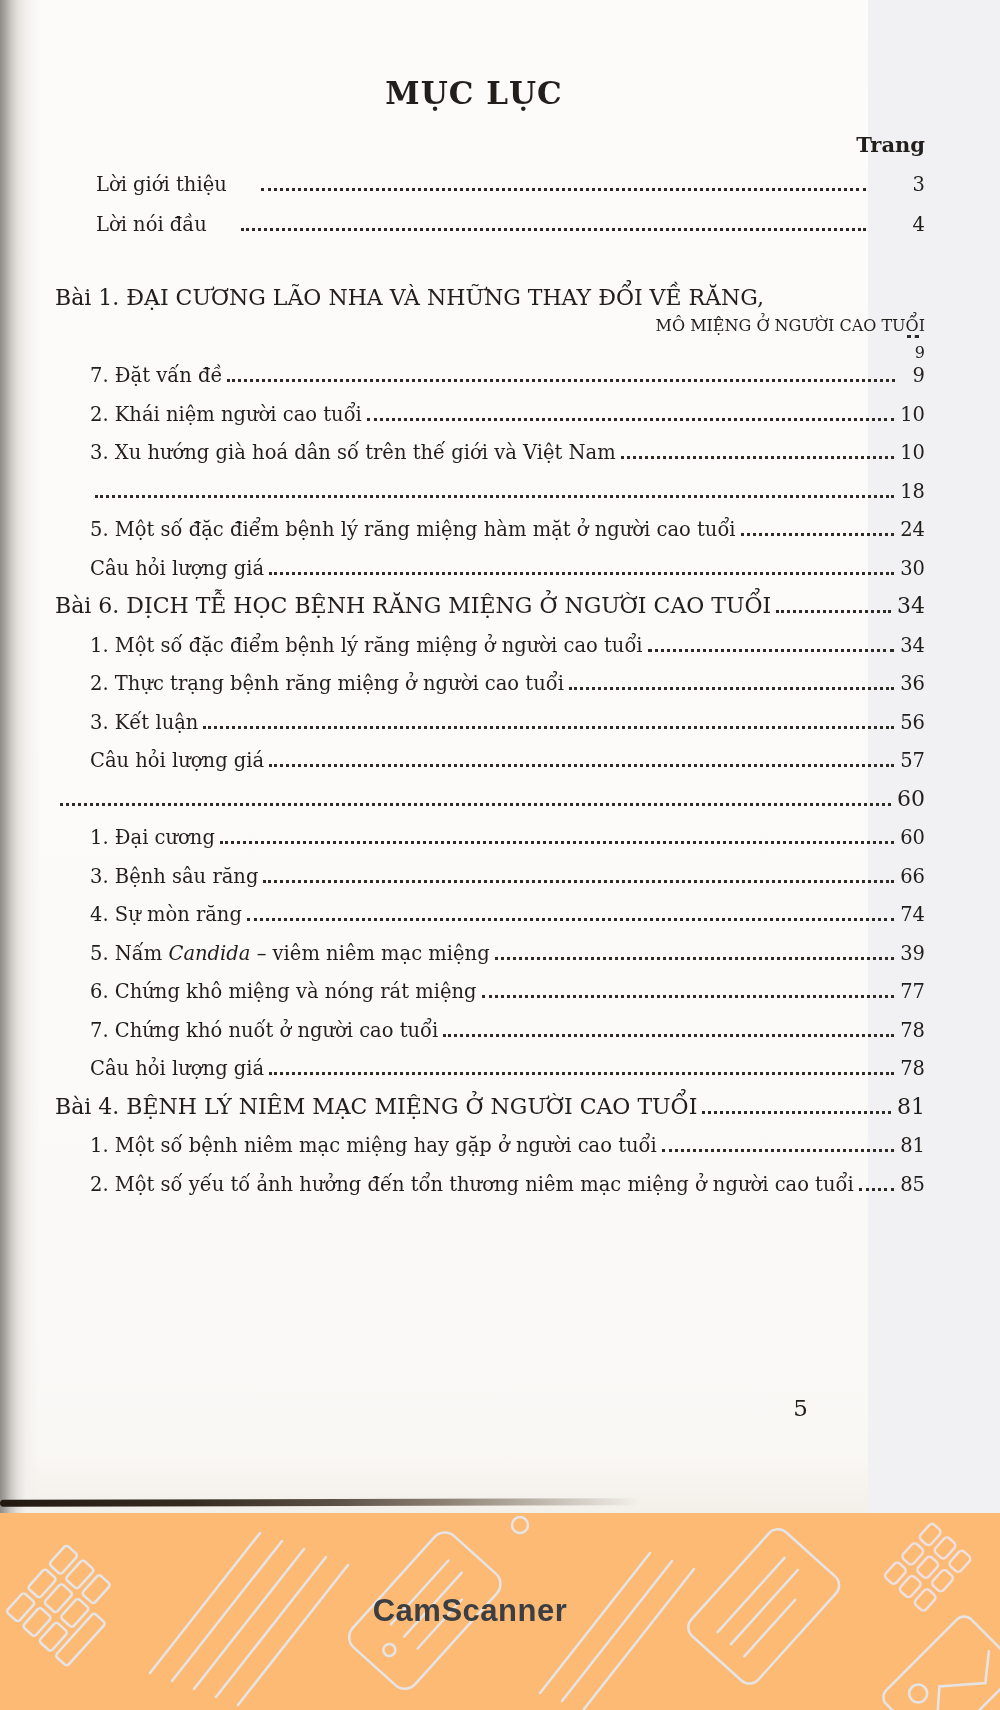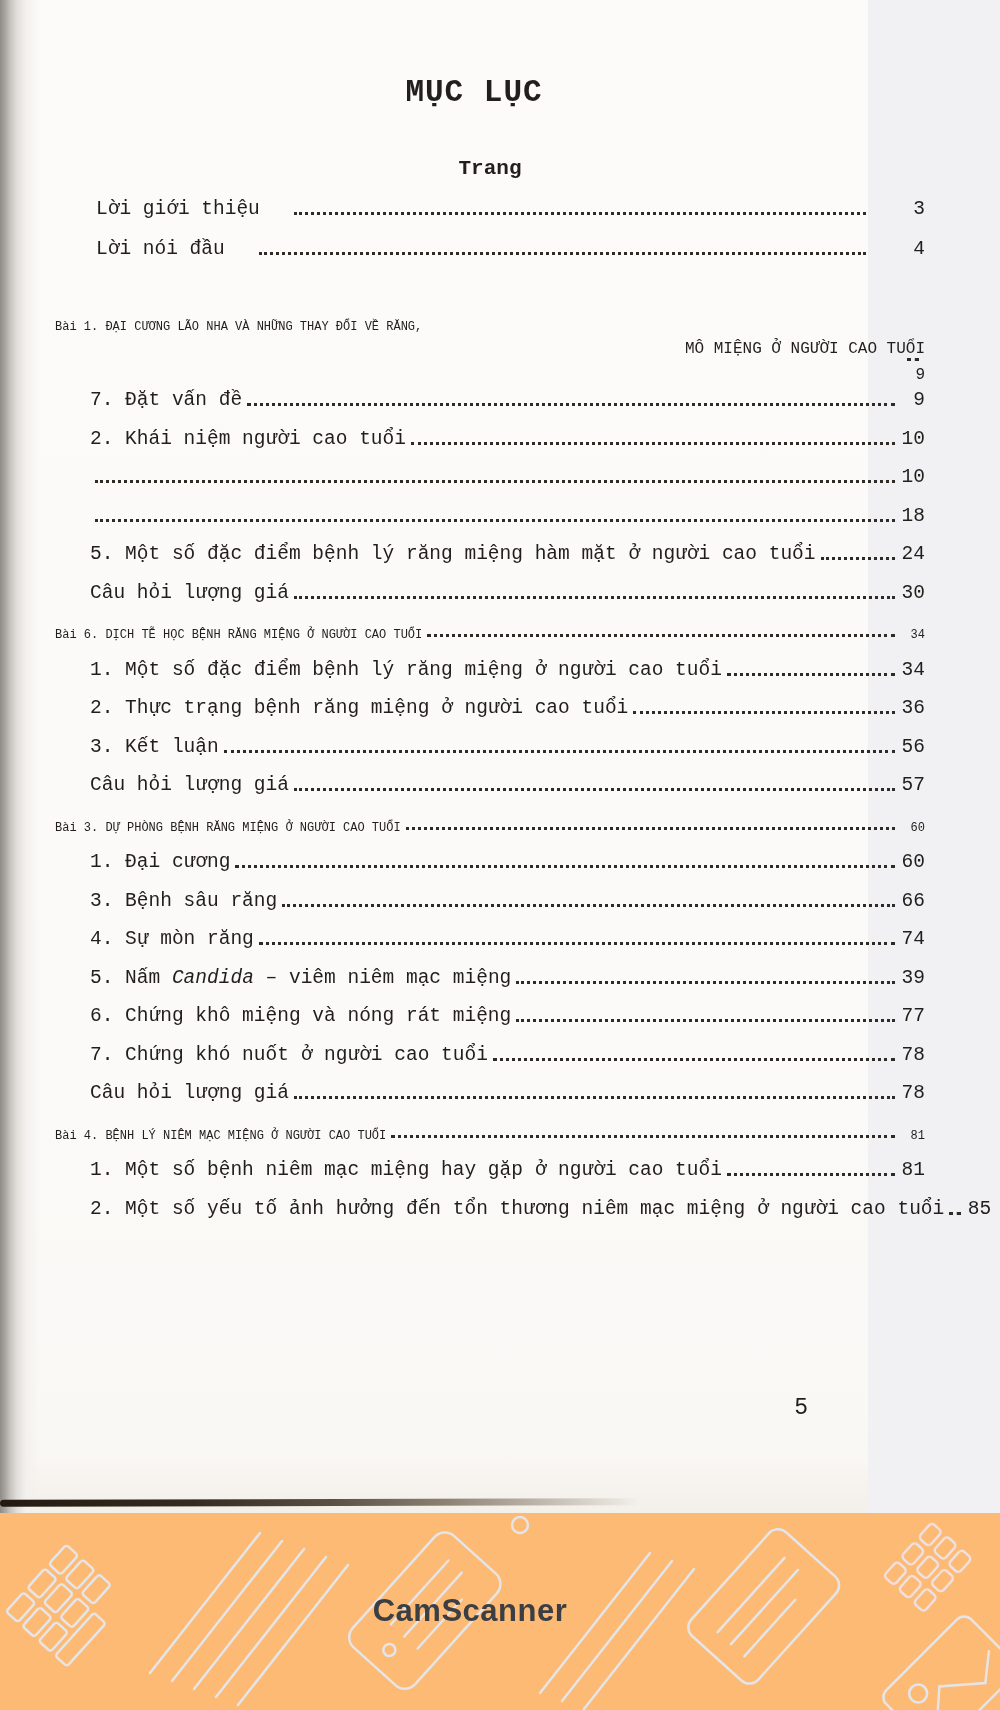--- a/index.html
+++ b/index.html
@@ -6,21 +6,20 @@
   body{
     width:1000px;height:1710px;position:relative;overflow:hidden;
     background:#f1f1f3;
     font-family:"DejaVu Serif","Liberation Serif",serif;
     color:#211e1b;
   }
   
   .page{
     position:absolute;left:0;top:0;width:868px;height:1513px;
     background:linear-gradient(180deg,#fcfbf9 0%,#fbfaf8 70%,#faf8f5 96%,#f3efe9 100%);
-    font-family:Liberation Mono, monospace;
   }
   
   .left-edge{
     position:absolute;left:0;top:0;width:40px;height:1513px;
     background:linear-gradient(to right,
       #8f8b87 0px,#a8a4a0 5px,#c6c2be 10px,#e2dfdb 17px,
       #f3f1ee 26px,rgba(252,251,249,0) 40px);
   }
   
   .bottom-edge{
@@ -31,33 +30,33 @@
     transform:rotate(-0.12deg);
   }
   
   .content{position:absolute;left:55px;top:0;width:870px;}
   .title{
     position:relative;left:-16px;
     margin:74px 0 0 0;text-align:center;
     font-size:31px;font-weight:bold;letter-spacing:1px;line-height:38px;
   }
   .trang{
-    margin-top:44px;text-align:center;
+    margin-top:20px;text-align:right;
     font-size:21px;font-weight:bold;line-height:26px;
   }
   .rows{margin-top:4px;}
   .toc-row{
     display:flex;align-items:flex-end;height:38.5px;
     padding-bottom:6px;box-sizing:border-box;
     font-size:19.5px;
   }
   .row-front{height:40px;padding-left:41px;gap:29px;}
   .row-item{padding-left:35px;}
   .row-cont{padding-left:68px;font-size:16px;flex-direction:column;}
-  .row-section{font-size:12px;}
+  .row-section{font-size:22px;}
   .gap-top{margin-top:40px;}
   .nodots{height:34px;}
   .row-label{white-space:pre;flex:0 0 auto;}
   .t-it{font-style:italic;}
   .leader{
     flex:1 1 auto;min-width:12px;height:0;
     border-bottom:3px dotted #2e2a25;
     margin:0 6px 5px 5px;
   }
   .t-page{flex:0 0 auto;min-width:24px;text-align:right;}
@@ -111,20 +110,21 @@
     <span class="row-label"><span class="t-pre">7. Đặt vấn đề</span><span class="t-it"></span><span class="t-post"></span></span>
     <span class="leader"></span>
     <span class="t-page">9</span>
   </div>
         <div class="toc-row row-item">
     <span class="row-label"><span class="t-pre">2. Khái niệm người cao tuổi</span><span class="t-it"></span><span class="t-post"></span></span>
     <span class="leader"></span>
     <span class="t-page">10</span>
   </div>
         <div class="toc-row row-item">
+    <span class="row-label"><span class="t-pre">3. Xu hướng già hoá dân số trên thế giới và Việt Nam</span><span class="t-it"></span><span class="t-post"></span></span>
     <span class="leader"></span>
     <span class="t-page">10</span>
   </div>
         <div class="toc-row row-item">
     <span class="leader"></span>
     <span class="t-page">18</span>
   </div>
         <div class="toc-row row-item">
     <span class="row-label"><span class="t-pre">5. Một số đặc điểm bệnh lý răng miệng hàm mặt ở người cao tuổi</span><span class="t-it"></span><span class="t-post"></span></span>
     <span class="leader"></span>
@@ -154,21 +154,20 @@
     <span class="row-label"><span class="t-pre">3. Kết luận</span><span class="t-it"></span><span class="t-post"></span></span>
     <span class="leader"></span>
     <span class="t-page">56</span>
   </div>
         <div class="toc-row row-item">
     <span class="row-label"><span class="t-pre">Câu hỏi lượng giá</span><span class="t-it"></span><span class="t-post"></span></span>
     <span class="leader"></span>
     <span class="t-page">57</span>
   </div>
         <div class="toc-row row-section">
-    <span class="row-label"><span class="t-pre">Bài 3. DỰ PHÒNG BỆNH RĂNG MIỆNG Ở NGƯỜI CAO TUỔI</span><span class="t-it"></span><span class="t-post"></span></span>
     <span class="leader"></span>
     <span class="t-page">60</span>
   </div>
         <div class="toc-row row-item">
     <span class="row-label"><span class="t-pre">1. Đại cương</span><span class="t-it"></span><span class="t-post"></span></span>
     <span class="leader"></span>
     <span class="t-page">60</span>
   </div>
         <div class="toc-row row-item">
     <span class="row-label"><span class="t-pre">3. Bệnh sâu răng</span><span class="t-it"></span><span class="t-post"></span></span>

